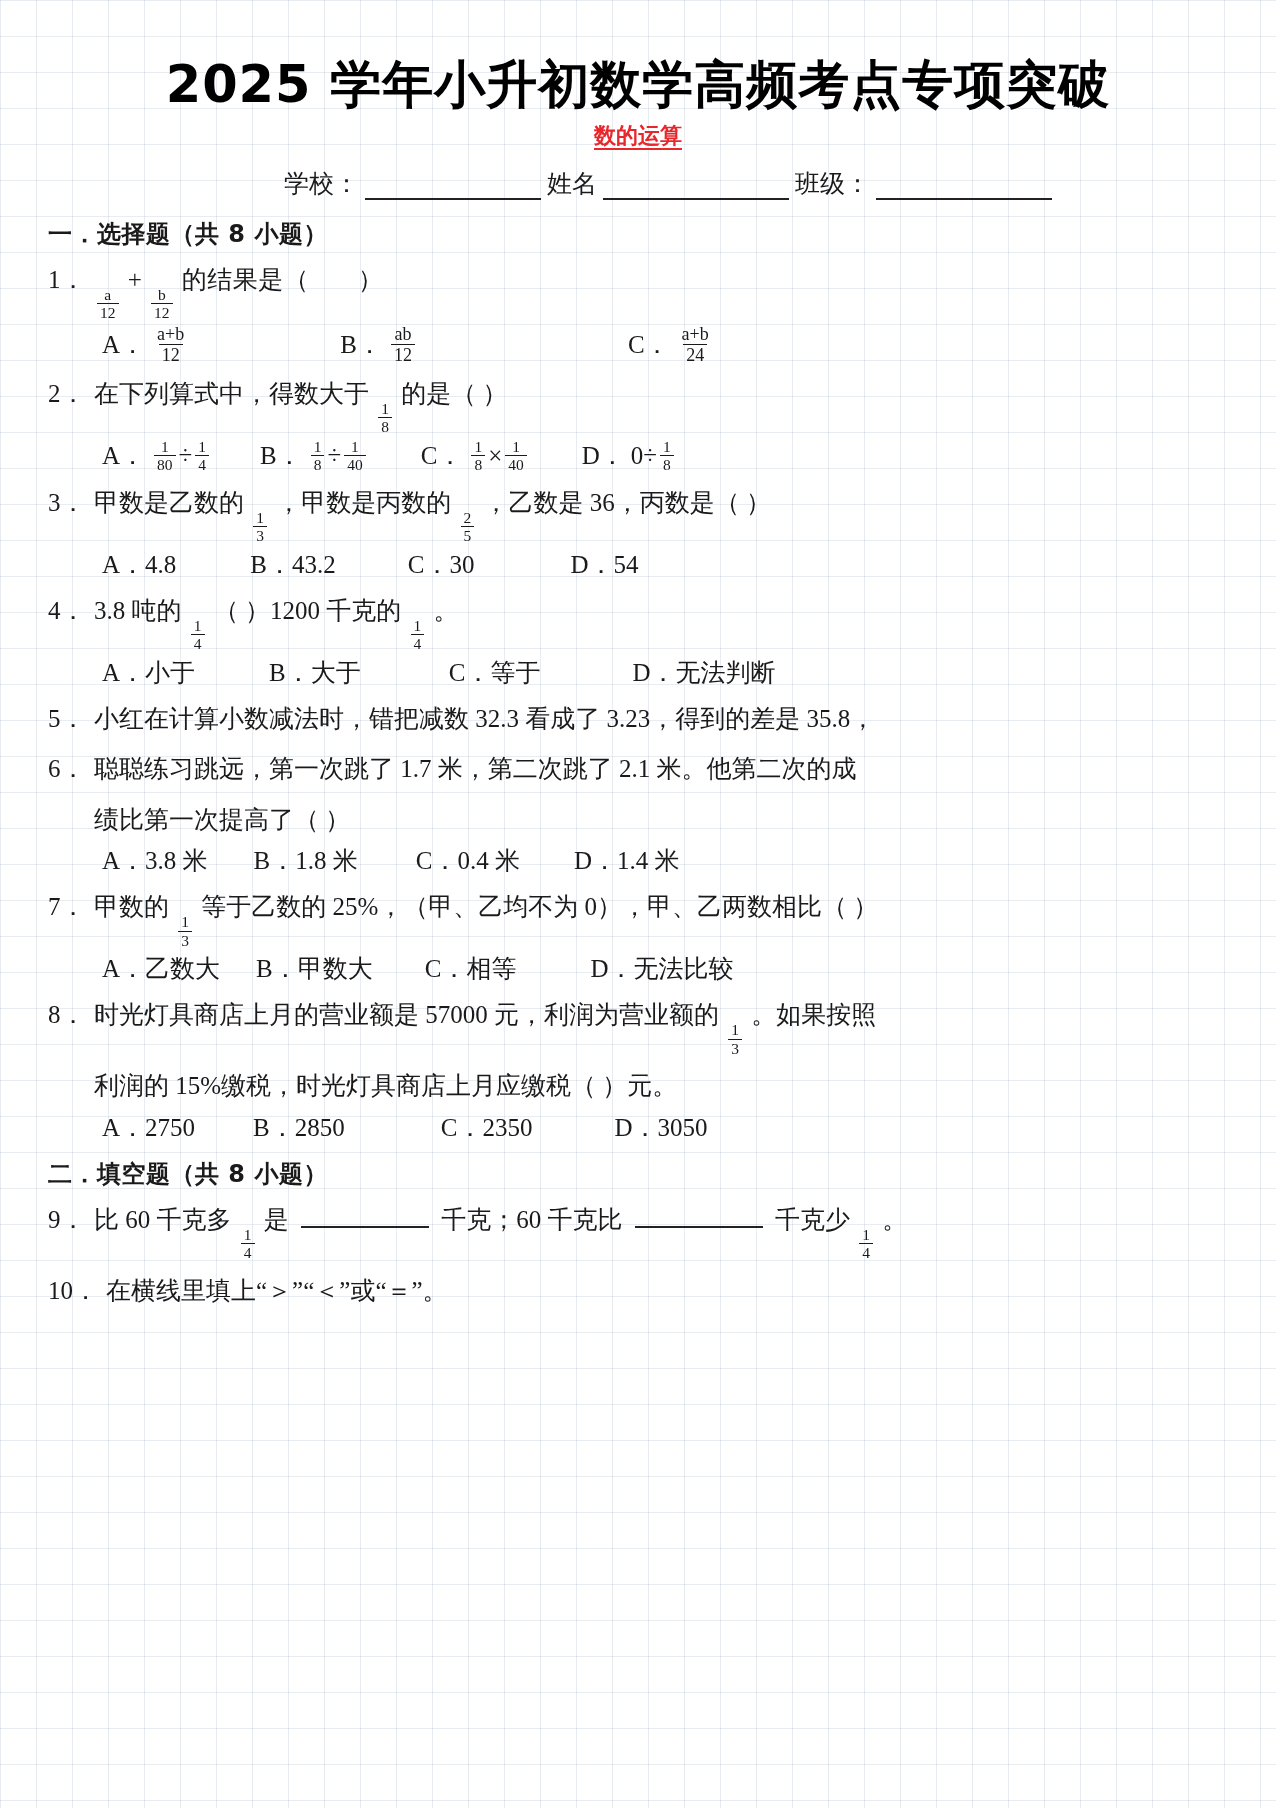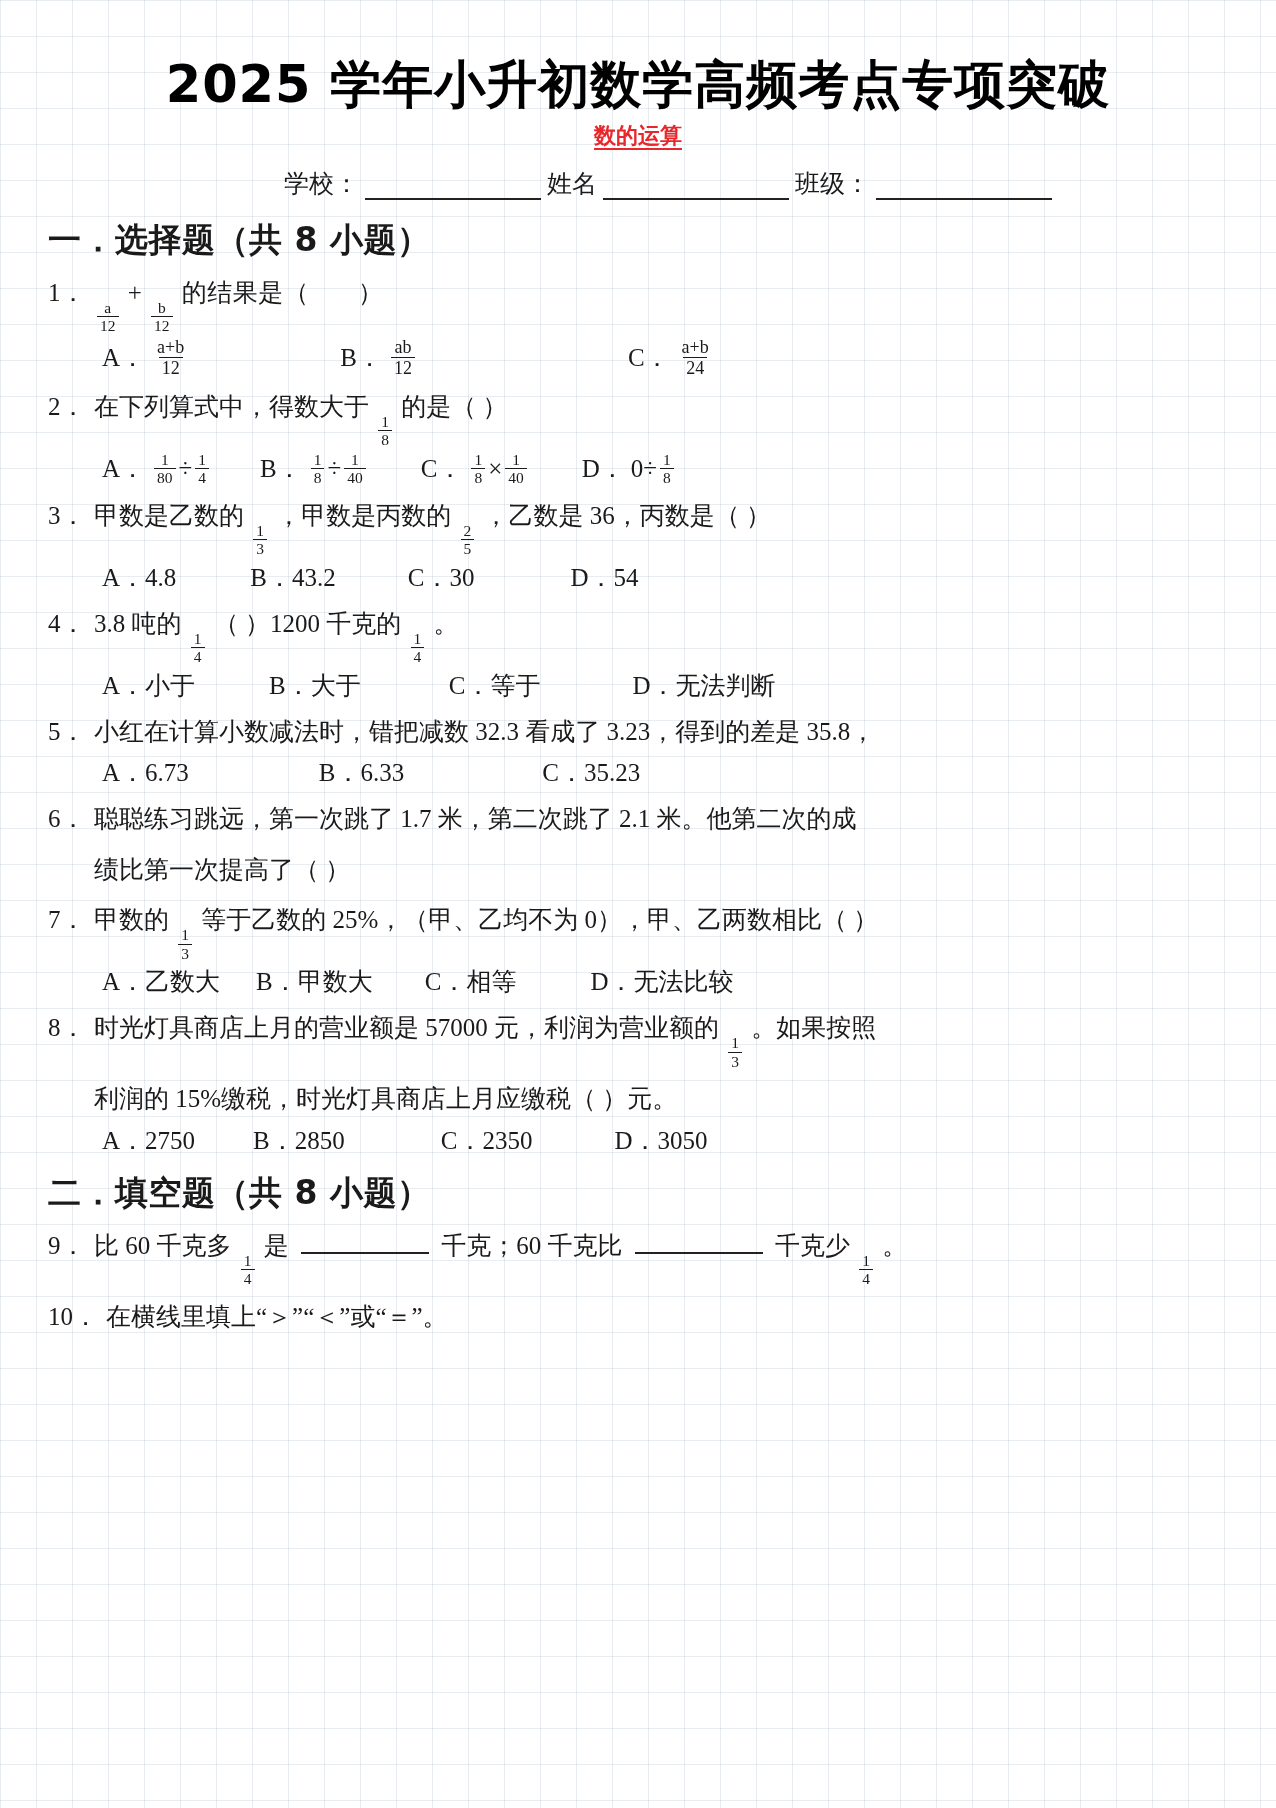--- a/index.html
+++ b/index.html
@@ -67,21 +67,21 @@
     border-bottom: 2px solid #222;
     height: 24px;
   }
   .bl-1 { width: 176px; }
   .bl-2 { width: 186px; }
   .bl-3 { width: 176px; }
 
   .section-head {
     font-family: "DejaVu Sans", sans-serif;
     font-weight: bold;
-    font-size: 33px;
+    font-size: 24px;
     margin: 14px 0 10px 0;
     letter-spacing: 0.5px;
   }
   .q {
     font-size: 25px;
     line-height: 1.62;
     margin: 10px 0 4px 0;
     display: flex;
     align-items: flex-start;
   }
@@ -293,34 +293,36 @@
     <span style="width:92px"></span>
     <span class="opt">D．无法判断</span>
   </div>
 
   <div class="q">
     <span class="q-num">5．</span>
     <span class="q-body">
       <span>小红在计算小数减法时，错把减数 32.3 看成了 3.23，得到的差是 35.8，</span>
     </span>
   </div>
-  <div class="opts">
-    <span class="opt">A．6.73</span>
-    <span style="width:130px"></span>
-    <span class="opt">B．6.33</span>
-    <span style="width:138px"></span>
-    <span class="opt">C．35.23</span>
-  </div>
 
   <div class="q">
     <span class="q-num">6．</span>
     <span class="q-body">聪聪练习跳远，第一次跳了 1.7 米，第二次跳了 2.1 米。他第二次的成</span>
   </div>
   <div class="q indent">
     <span class="q-body">绩比第一次提高了（        ）</span>
+  </div>
+  <div class="opts">
+    <span class="opt">A．3.8 米</span>
+    <span style="width:46px"></span>
+    <span class="opt">B．1.8 米</span>
+    <span style="width:58px"></span>
+    <span class="opt">C．0.4 米</span>
+    <span style="width:54px"></span>
+    <span class="opt">D．1.4 米</span>
   </div>
 
   <div class="q">
     <span class="q-num">7．</span>
     <span class="q-body">
       <span>甲数的</span>
       <span class="frac">
           <span class="num">1</span>
           <span class="den">3</span>
         </span>

